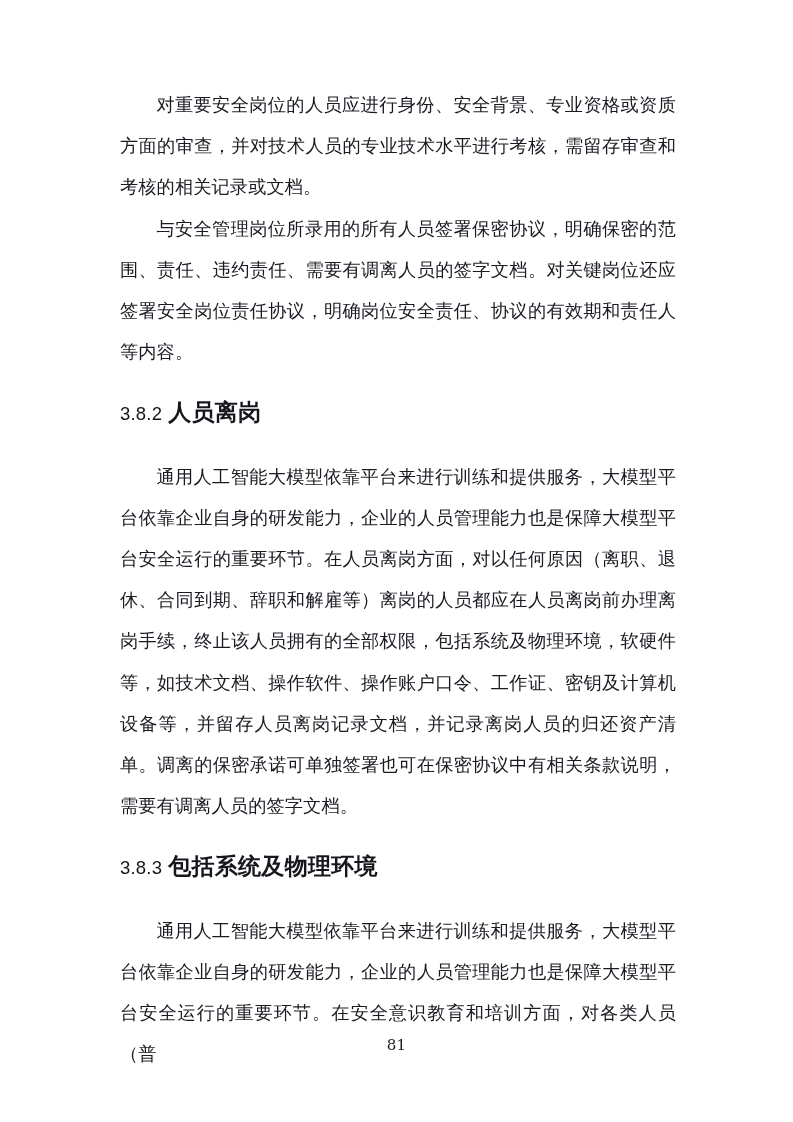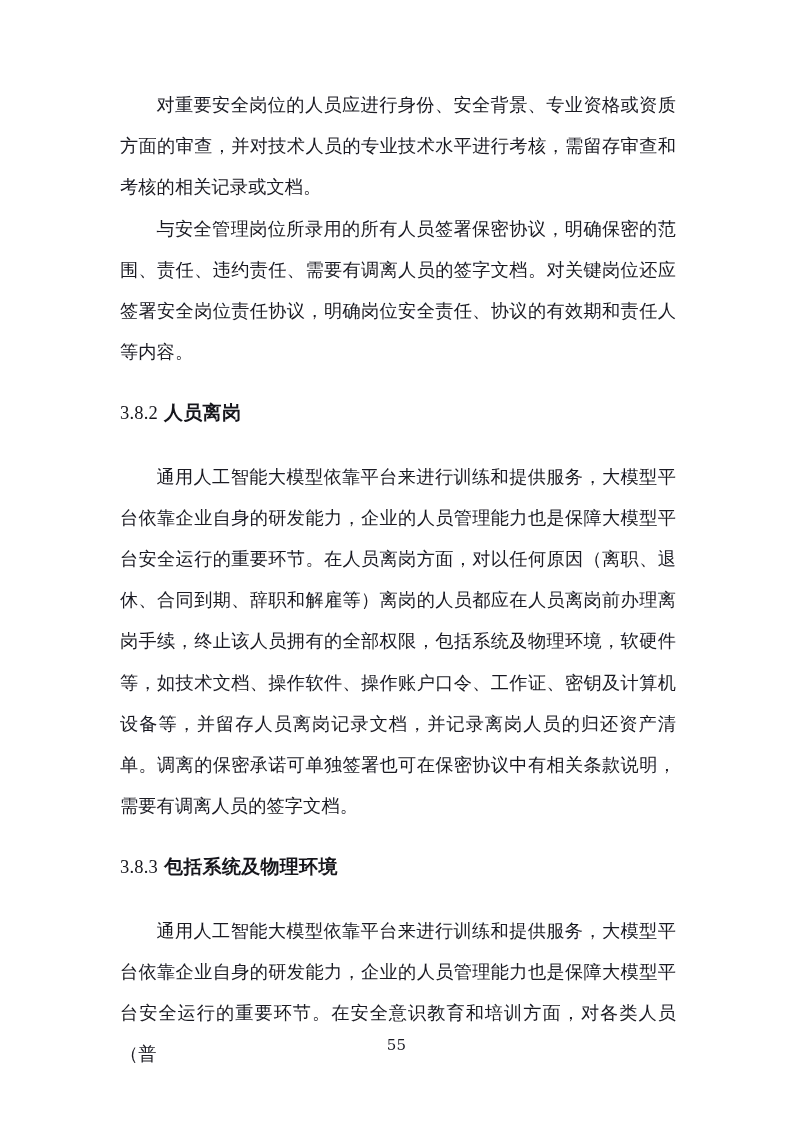--- a/index.html
+++ b/index.html
@@ -42,29 +42,29 @@
 
   
   .heading {
     margin: 0;
     line-height: 41.2px;
     color: #16161c;
     white-space: nowrap;
   }
 
   .heading .num {
-    font-family: Liberation Serif, serif;
+    font-family: Liberation Sans, sans-serif;
     font-size: 18.5px;
     font-weight: 400;
     letter-spacing: 0.2px;
   }
 
   .heading .title {
     font-family: "DejaVu Sans", "Liberation Sans", sans-serif;
-    font-size: 19px;
+    font-size: 23px;
     font-weight: 700;
     letter-spacing: 0.3px;
     margin-left: 6px;
   }
 
   
   .gap-heading-before { height: 20px; }
   .gap-heading-after  { height: 21px; }
 
   
@@ -106,15 +106,15 @@
     <h3 class="heading">
       <span class="num">3.8.3</span><span class="title">包括系统及物理环境</span>
     </h3>
 
     <div class="gap-heading-after"></div>
 
     <p class="para">通用人工智能大模型依靠平台来进行训练和提供服务，大模型平台依靠企业自身的研发能力，企业的人员管理能力也是保障大模型平台安全运行的重要环节。在安全意识教育和培训方面，对各类人员（普</p>
 
   </div>
 
-  <div class="page-number">55</div>
+  <div class="page-number">81</div>
 
 </div>
 
 </body></html>

